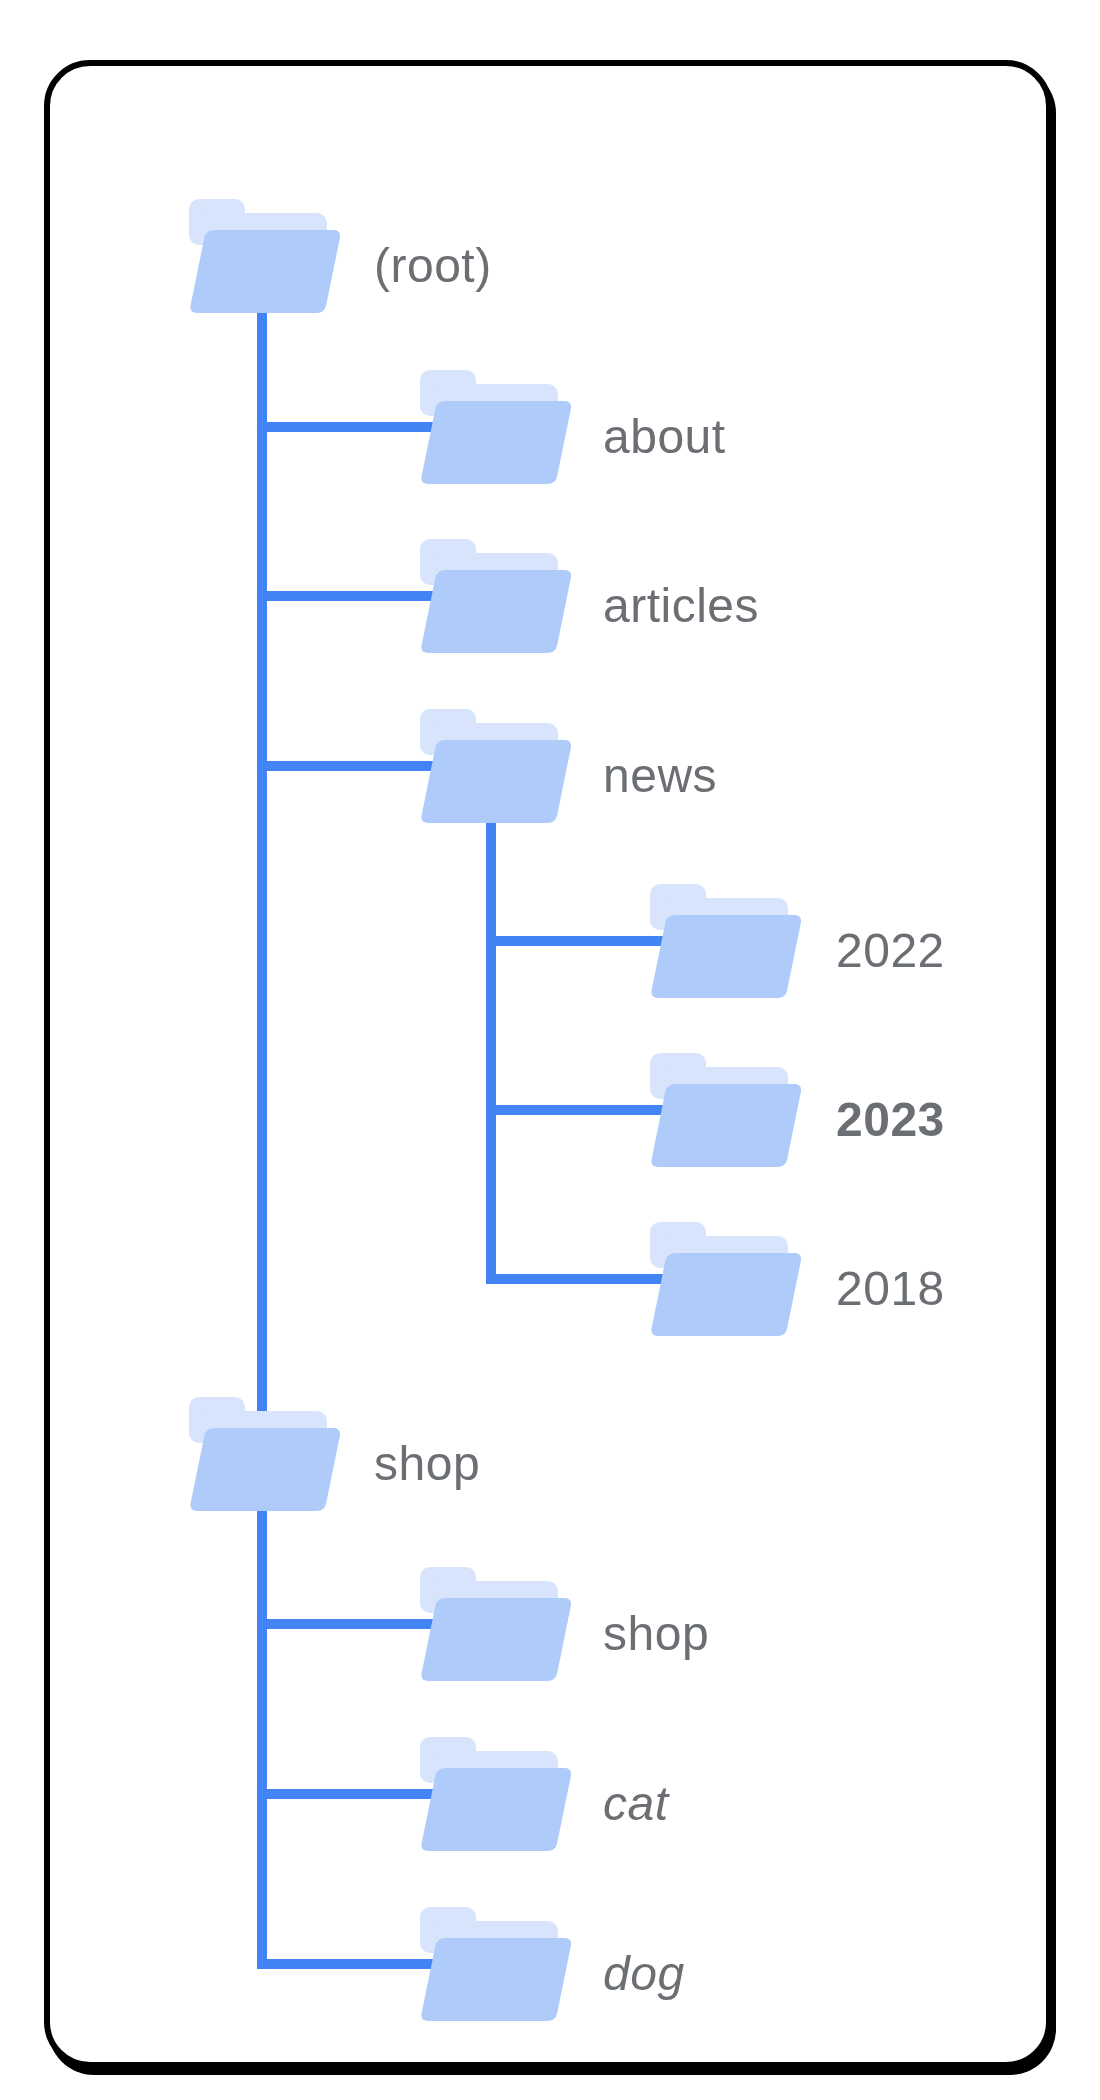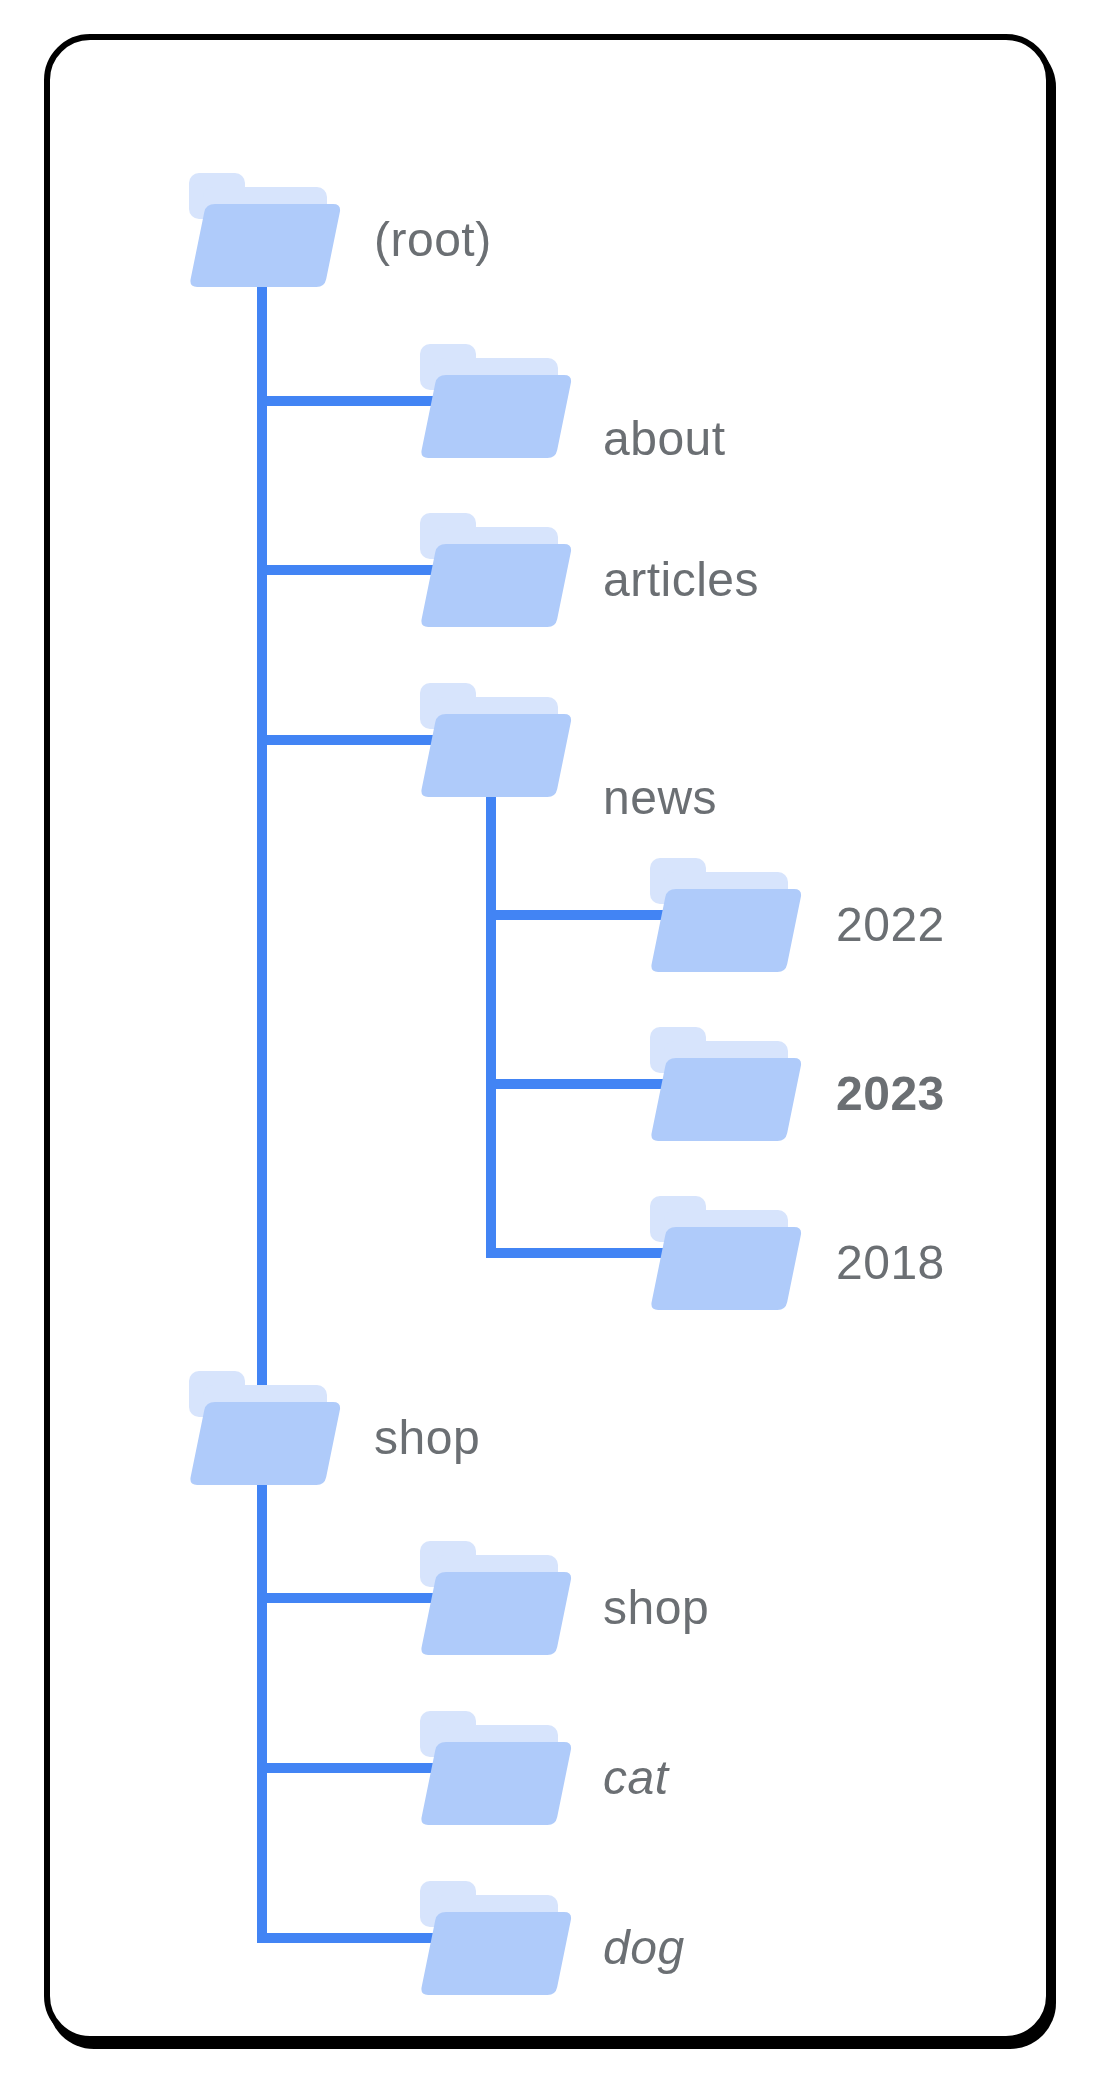--- a/index.html
+++ b/index.html
@@ -14,21 +14,21 @@
   html,body{background:var(--bg);}
   .page{
     position:relative;
     width:1100px;height:2100px;
     background:var(--bg);
     overflow:hidden;
     font-family:"Liberation Sans", sans-serif;
   }
   .card{
     position:absolute;
-    left:44px;top:34px;
+    left:44px;top:60px;
     width:1008px;height:2008px;
     border:6px solid var(--border-black);
     border-radius:46px;
     background:var(--bg);
     box-shadow:4px 7px 0 0 var(--border-black);
     text-align:right;
   }
   .line{
     position:absolute;
     background:var(--line-blue);
@@ -107,23 +107,23 @@
         <use href="#folder-shape"></use>
       </svg>
     <svg class="folder" viewBox="0 0 153 114" style="left:370px;top:1671px;">
         <use href="#folder-shape"></use>
       </svg>
     <svg class="folder" viewBox="0 0 153 114" style="left:370px;top:1841px;">
         <use href="#folder-shape"></use>
       </svg>
 
     <div class="label" style="left:324px;top:175px;">(root)</div>
-    <div class="label" style="left:553px;top:346px;margin-top:28px;">about</div>
+    <div class="label" style="left:553px;top:346px;">about</div>
     <div class="label" style="left:553px;top:515px;">articles</div>
-    <div class="label" style="left:553px;top:685px;margin-top:48px;">news</div>
+    <div class="label" style="left:553px;top:685px;">news</div>
     <div class="label" style="left:786px;top:860px;">2022</div>
     <div class="label" style="left:786px;top:1029px;font-weight:bold;">2023</div>
     <div class="label" style="left:786px;top:1198px;">2018</div>
     <div class="label" style="left:324px;top:1373px;">shop</div>
     <div class="label" style="left:553px;top:1543px;">shop</div>
     <div class="label" style="left:553px;top:1713px;font-style:italic;">cat</div>
     <div class="label" style="left:553px;top:1883px;font-style:italic;">dog</div>
 
   </div>
 </div>

